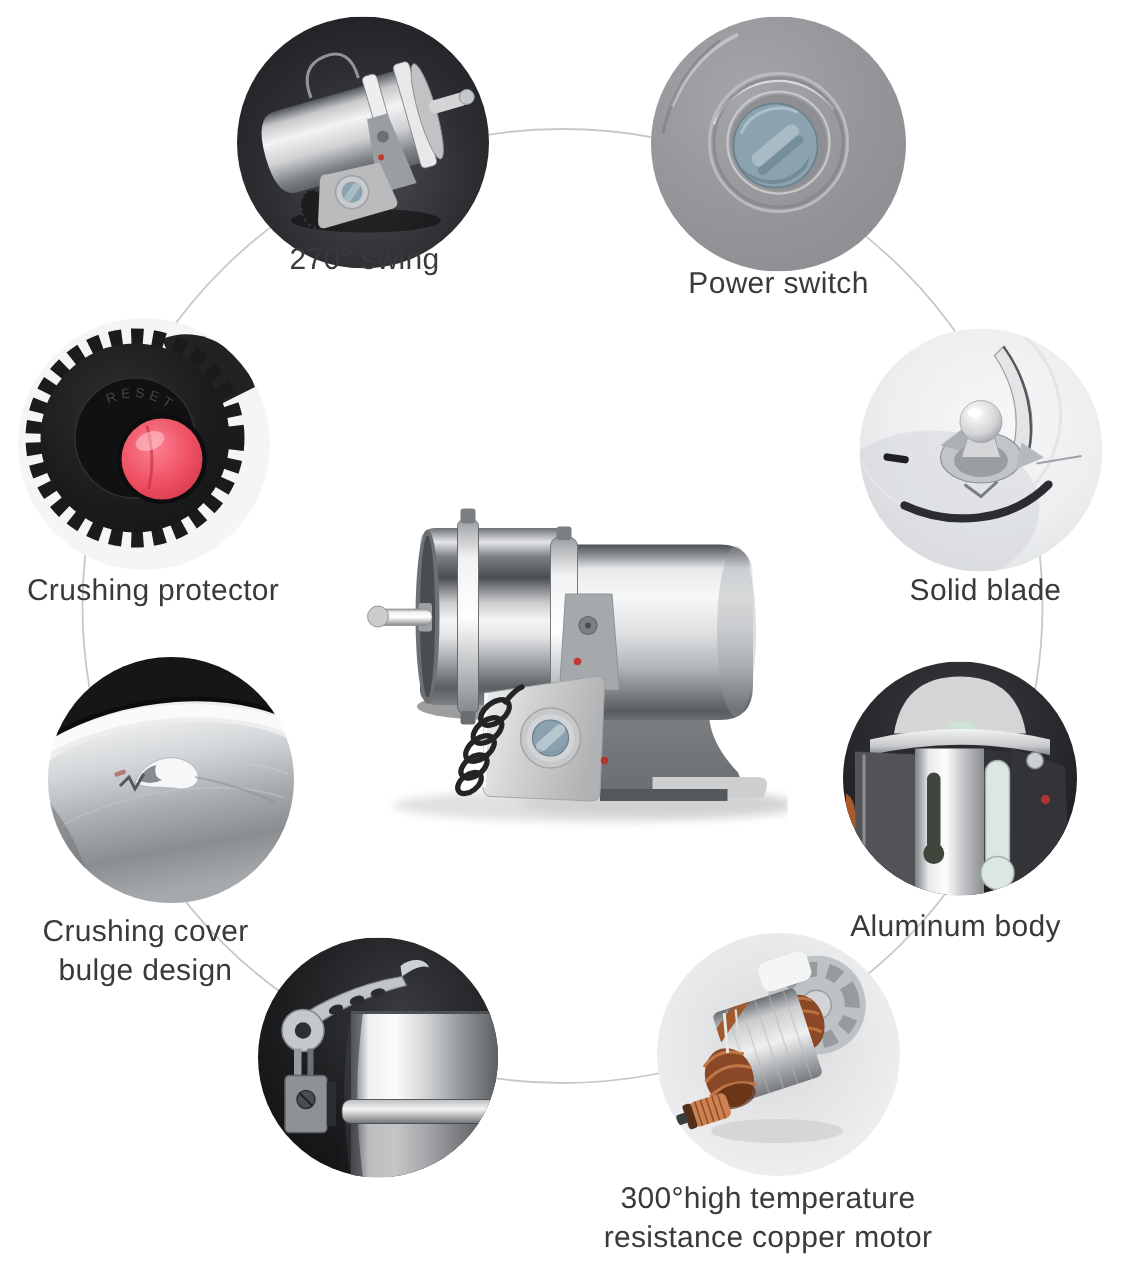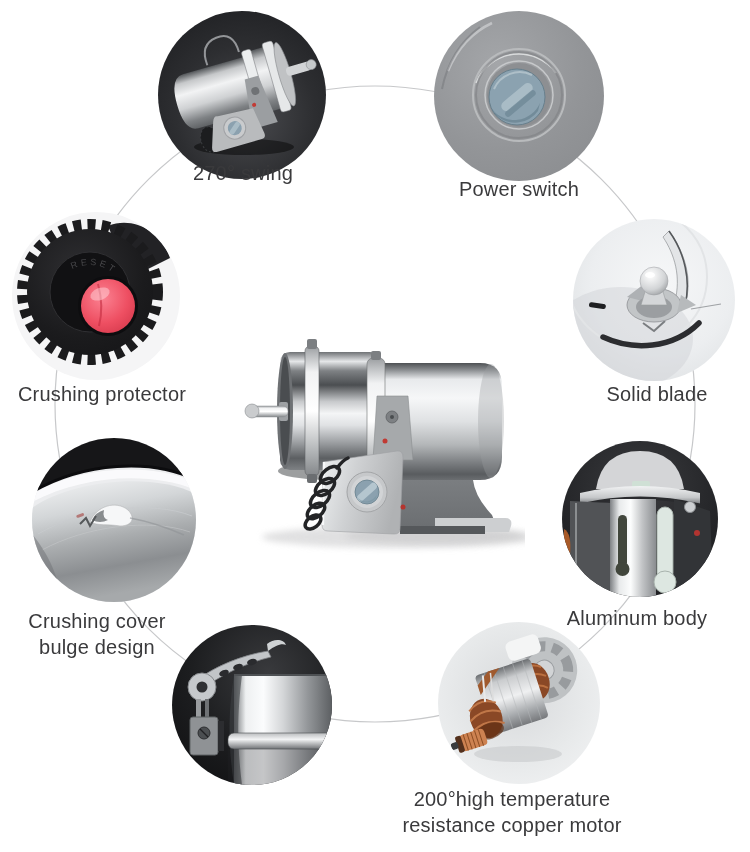--- a/index.html
+++ b/index.html
@@ -398,15 +398,15 @@
       </g>
     </svg>
   </div>
 
   <div class="flabel" style="left:143px;top:160px;width:200px;">270° swing</div>
   <div class="flabel" style="left:419px;top:176px;width:200px;">Power switch</div>
   <div class="flabel" style="left:2px;top:381px;width:200px;">Crushing protector</div>
   <div class="flabel" style="left:557px;top:381px;width:200px;">Solid blade</div>
   <div class="flabel" style="left:17px;top:608px;width:160px;">Crushing cover bulge design</div>
   <div class="flabel" style="left:537px;top:605px;width:200px;">Aluminum body</div>
-  <div class="flabel" style="left:392px;top:786px;width:240px;">200°high temperature resistance copper motor</div>
+  <div class="flabel" style="left:392px;top:786px;width:240px;">300°high temperature resistance copper motor</div>
 
 </div>
 
 </body></html>

